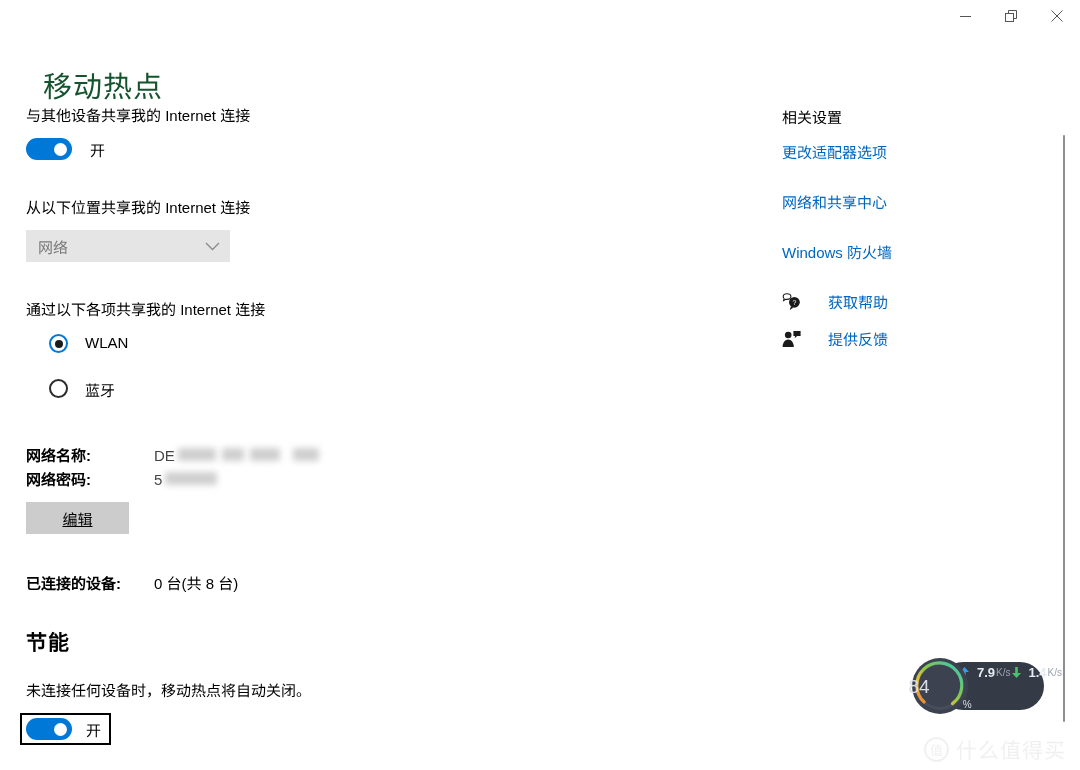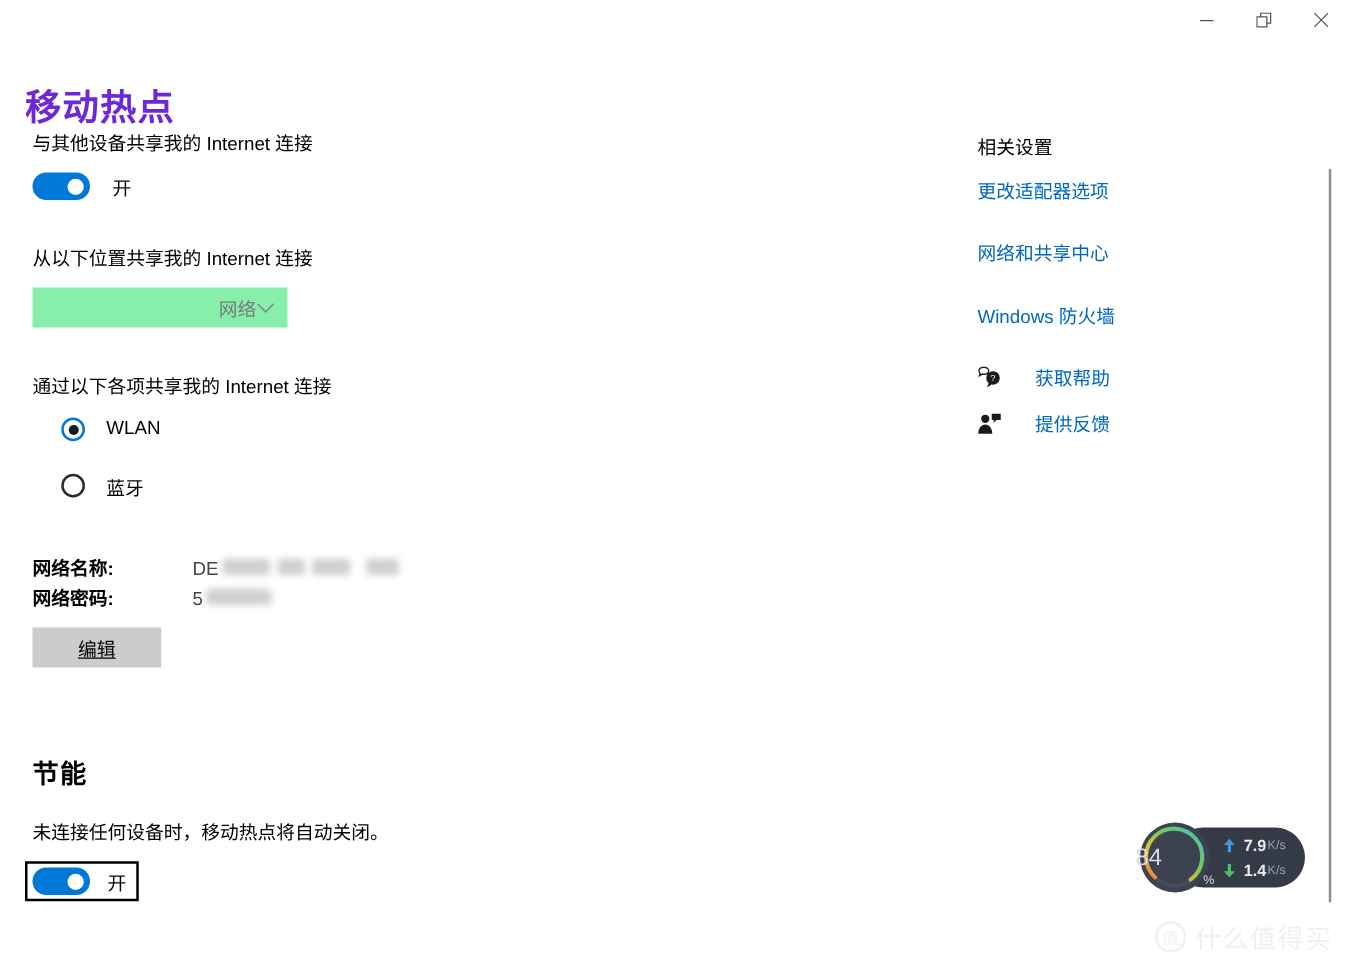--- a/index.html
+++ b/index.html
@@ -41,26 +41,26 @@
   
   .content {
     position: absolute;
     top: 32px; left: 0;
     width: 1080px;
     height: 738px;
   }
 
   .page-title {
     position: absolute;
-    left: 20px;
+    left: 43px;
     top: 22px;
     font-size: 29px;
-    font-weight: 700;
+    font-weight: 400;
     letter-spacing: 1px;
-    color: #6d28d9;
+    color: #14532d;
     line-height: 1;
   }
 
   
   .left-col {
     position: absolute;
     left: 26px;
     top: 74px;
     width: 640px;
   }
@@ -107,24 +107,24 @@
     color: #000;
   }
   .toggle-row.focused .switch-label { margin-left: 14px; }
 
   .gap-lg { height: 38px; }
 
   .combo {
     margin-top: 12px;
     width: 204px;
     height: 32px;
-    background: #86efac;
-    display: flex;
-    align-items: center;
-    justify-content: flex-end;
+    background: #e5e5e5;
+    display: flex;
+    align-items: center;
+    justify-content: space-between;
     padding: 0 10px 0 12px;
     box-sizing: border-box;
     cursor: default;
   }
   .combo .combo-text {
     font-size: 15px;
     color: #7a7a7a;
   }
   .combo .chev {
     color: #8a8a8a;
@@ -281,21 +281,21 @@
   }
   .netmon-panel {
     position: absolute;
     left: 28px;
     top: 4px;
     width: 105px;
     height: 48px;
     background: #353a47;
     border-radius: 24px;
     display: flex;
-    flex-direction: column;
+    flex-direction: row;
     justify-content: center;
     padding-left: 38px;
     box-sizing: border-box;
   }
   .speed-row {
     display: flex;
     align-items: center;
     height: 20px;
   }
   .speed-arrow {
@@ -465,20 +465,24 @@
           <span class="info-val">5</span>
           <span class="blur" style="width:52px;"></span>
         </span>
       </div>
     </div>
 
     <button class="btn-edit">编辑</button>
 
     <div class="gap-lg"></div>
 
+    <div class="info-row">
+      <span class="info-key">已连接的设备:</span>
+      <span class="info-val" style="color:#000;">0 台(共 8 台)</span>
+    </div>
 
     <div style="height:30px;"></div>
 
     <h2 class="section-heading">节能</h2>
 
     <div style="height:25px;"></div>
 
     <p class="field-label">未连接任何设备时，移动热点将自动关闭。</p>
 
     <div class="toggle-row focused">

